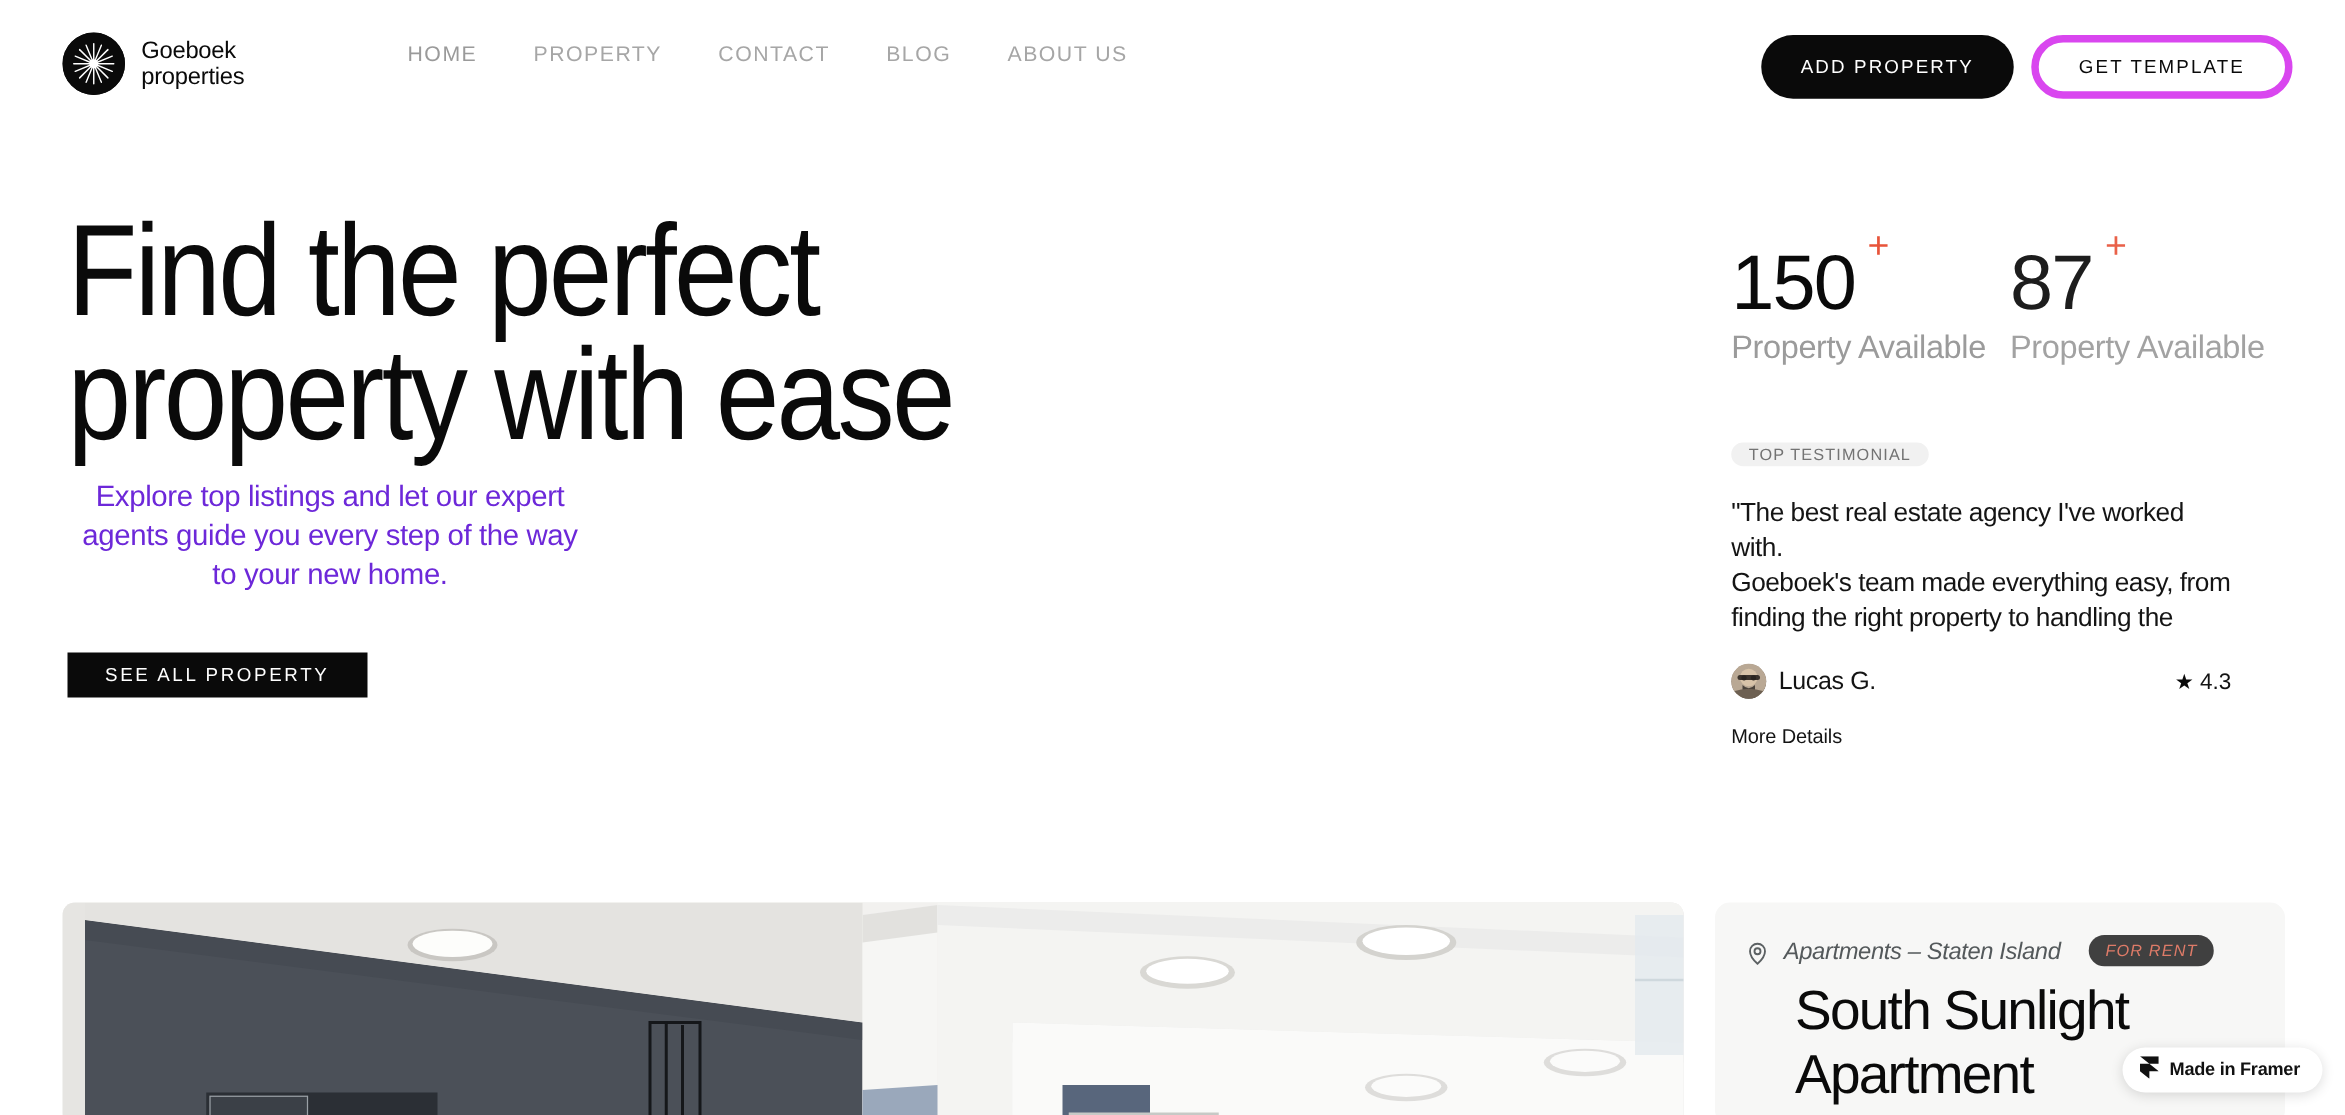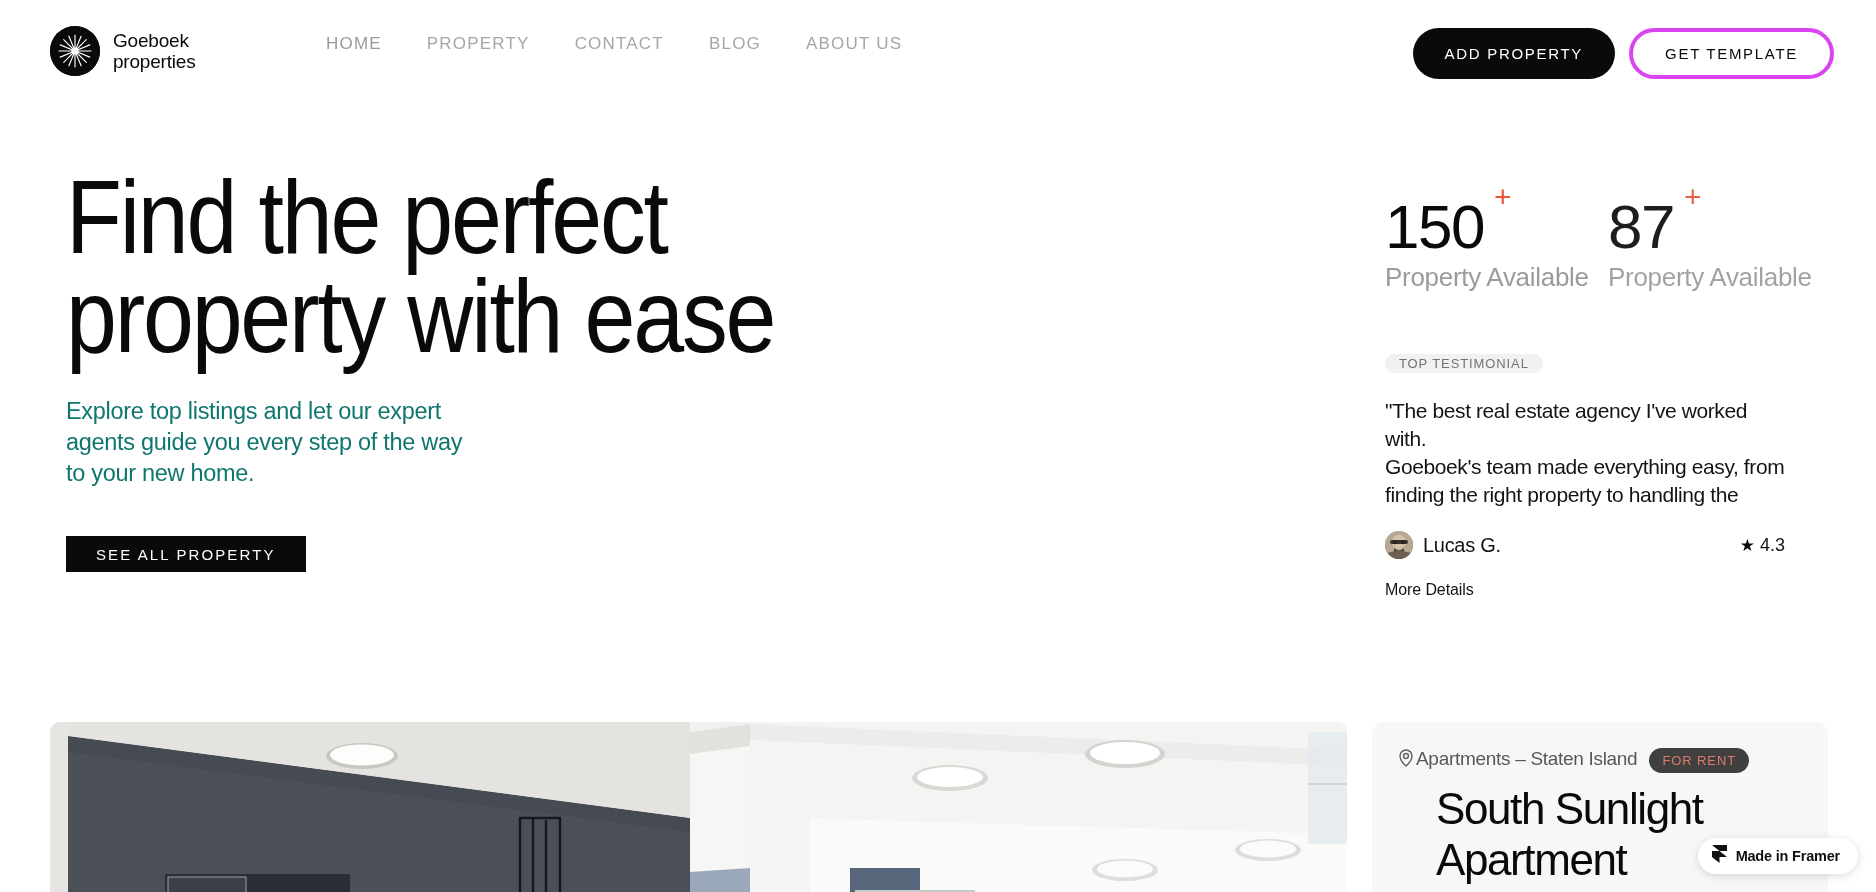--- a/index.html
+++ b/index.html
@@ -86,47 +86,48 @@
     align-items: center;
     justify-content: center;
     padding: 0 32px;
     font-size: 15px;
     letter-spacing: 1.7px;
     text-transform: uppercase;
     cursor: pointer;
     white-space: nowrap;
   }
   .btn-dark { background: #0a0a0a; color: #ffffff; }
-  .btn-outline { background: #ffffff; color: #0a0a0a; border: 4px solid #d946ef; }
+  .btn-outline { background: #ffffff; color: #0a0a0a; border: 6px solid #d946ef; }
 
   
   .hero-left {
     position: absolute;
-    left: 66px; top: 168px;
+    left: 54px; top: 168px;
     width: 860px;
   }
   .hero-title {
     font-family: "Liberation Sans Narrow", "Liberation Sans", sans-serif;
     font-size: 104px;
     line-height: 99px;
     letter-spacing: -2.5px;
     color: #0a0a0a;
     font-weight: 400;
     transform: scaleX(0.88);
     transform-origin: left top;
     white-space: pre-line;
   }
   .hero-sub {
-    margin-top: 30px;
+    margin-top: 16px;
     font-size: 23.5px;
     line-height: 31px;
-    color: #0f766e;
+    color: #6d28d9;
     letter-spacing: -0.3px;
     max-width: 420px;
     white-space: pre-line;
+    text-align: center;
   }
   .btn-rect {
     margin-top: 47px;
     display: inline-flex;
     align-items: center;
     justify-content: center;
     height: 36px;
     padding: 0 30px;
     background: #0a0a0a;
     color: #ffffff;
@@ -249,22 +250,23 @@
     left: 1372px; top: 722px;
     width: 456px;
     height: 178px;
     border-radius: 12px;
     background: #f7f7f6;
     padding: 26px 24px 0 24px;
     overflow: hidden;
   }
   .prop-meta {
     display: flex;
-    align-items: flex-start;
-    gap: 0;
+    align-items: flex-end;
+    gap: 11px;
+    font-style: italic;
   }
   .pin-icon { flex: none; width: 20px; height: 20px; color: #5c6163; }
   .prop-loc {
     font-size: 19px;
     color: #54595b;
     letter-spacing: -0.3px;
     white-space: nowrap;
   }
   .rent-badge {
     margin-left: 12px;

